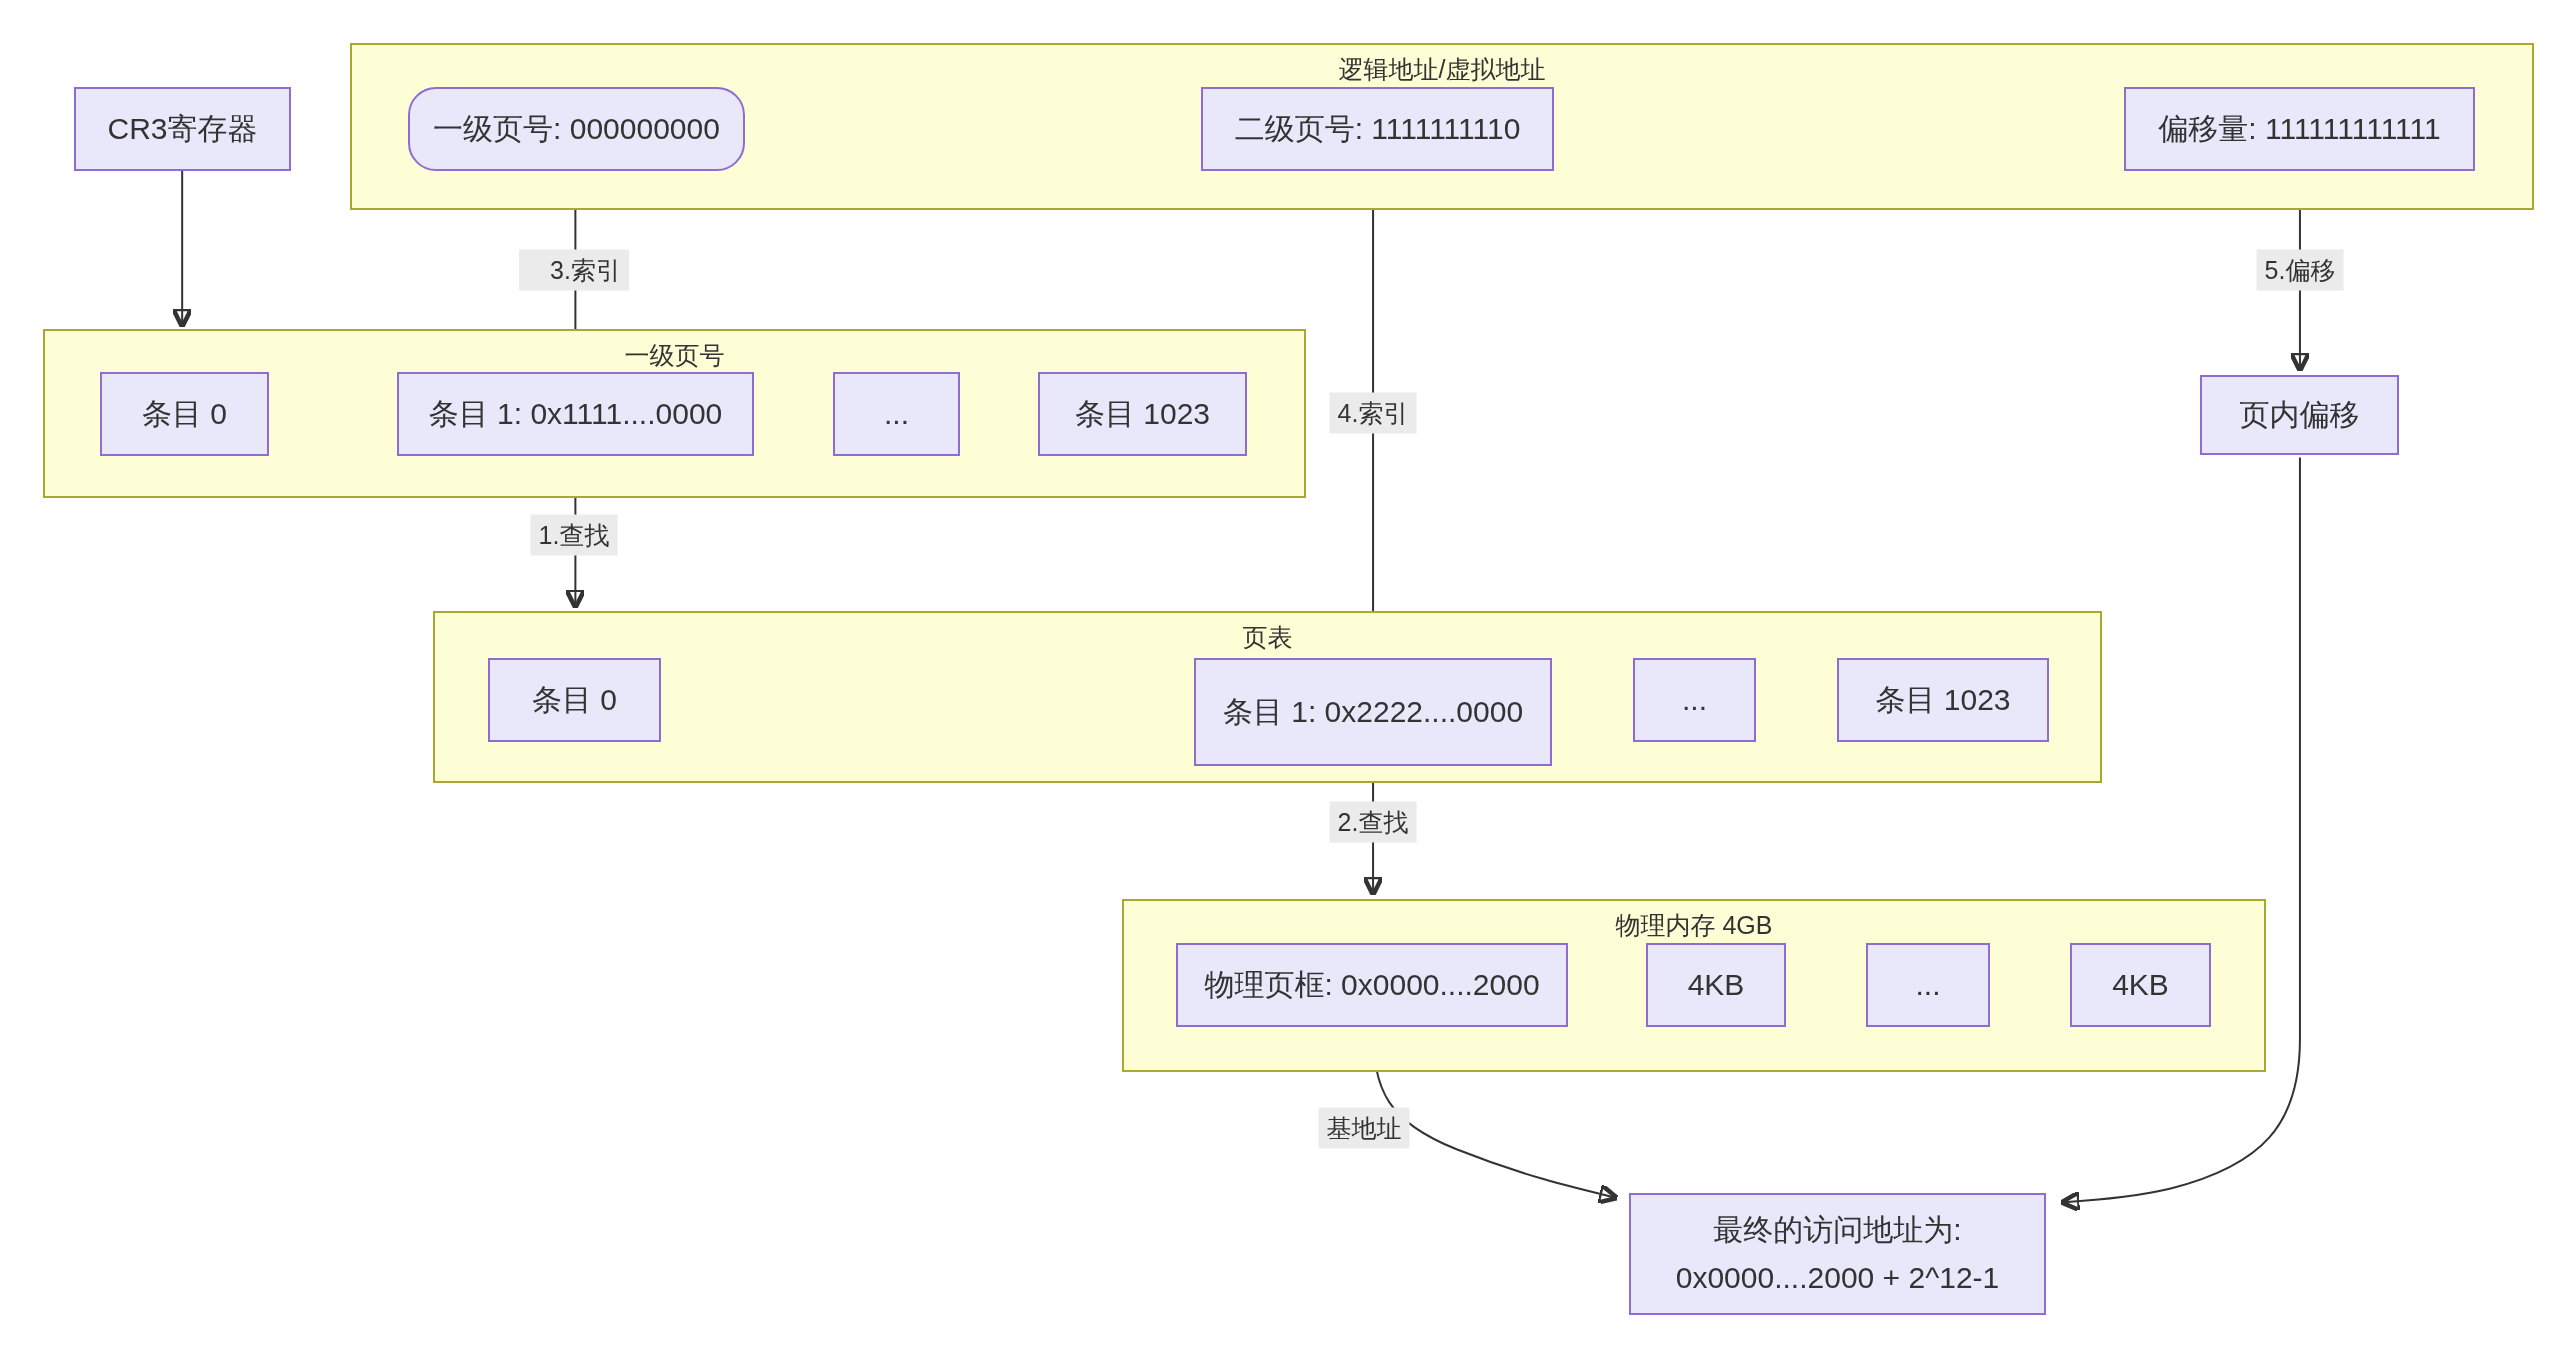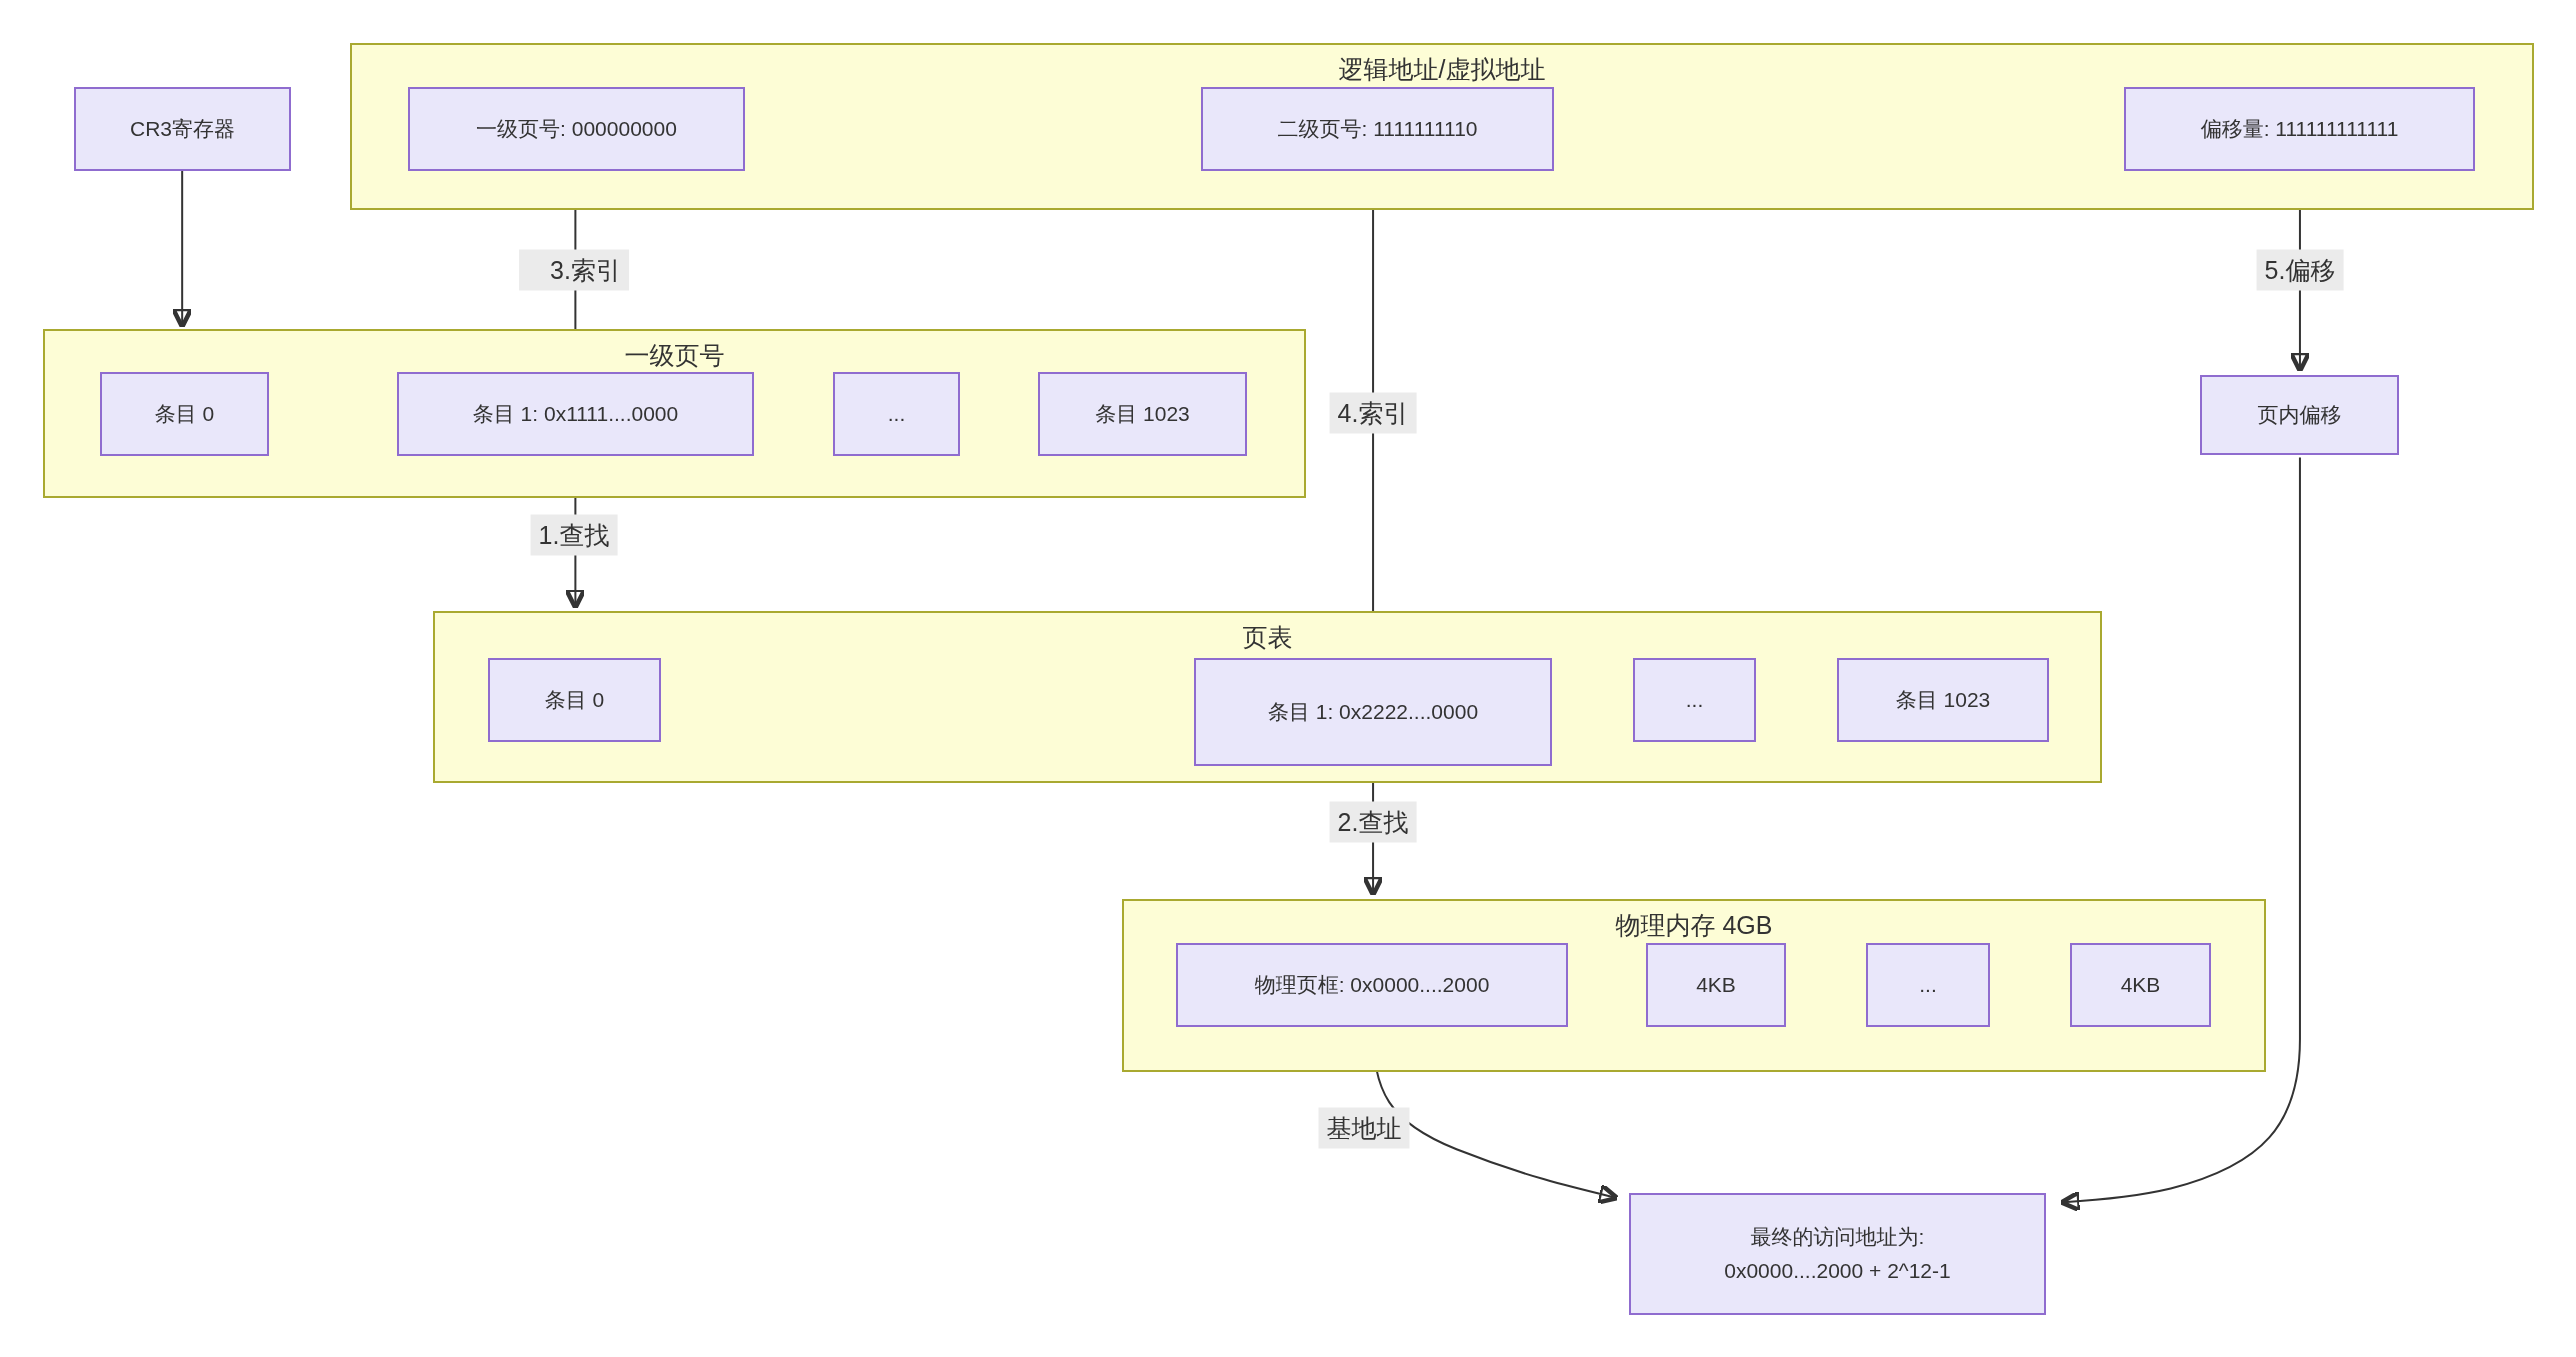--- a/index.html
+++ b/index.html
@@ -34,21 +34,21 @@
     color:var(--text);
   }
   .node{
     position:absolute;
     background:var(--node-fill);
     border:2px solid var(--node-border);
     display:flex;
     align-items:center;
     justify-content:center;
     text-align:center;
-    font-size:21px;
+    font-size:30px;
     color:var(--text);
   }
   .final-node{
     flex-direction:column;
     line-height:1.6;
     text-align:center;
   }
   .flow-label{
     position:absolute;
     transform:translate(-50%,-50%);
@@ -91,21 +91,21 @@
     <path d="M2866,570 L2866,1295 C2866,1402 2818,1452 2705,1481 C2663,1491 2622,1495 2572,1498" marker-end="url(#arrow)"></path>
   </svg>
 
   <div class="node" style="left:74px;top:87px;width:217px;height:84px;">
     <span>CR3寄存器</span>
   </div>
 
   <div class="group" style="left:350px;top:43px;width:2184px;height:167px;">
     <div class="group-title">逻辑地址/虚拟地址</div>
   </div>
-  <div class="node" style="left:408px;top:87px;width:337px;height:84px;">
+  <div class="node" style="left:408px;top:87px;width:337px;height:84px;border-radius:28px;">
     <span>一级页号: 000000000</span>
   </div>
   <div class="node" style="left:1201px;top:87px;width:353px;height:84px;">
     <span>二级页号: 1111111110</span>
   </div>
   <div class="node" style="left:2124px;top:87px;width:351px;height:84px;">
     <span>偏移量: 111111111111</span>
   </div>
 
   <div class="group" style="left:43px;top:329px;width:1263px;height:169px;">

